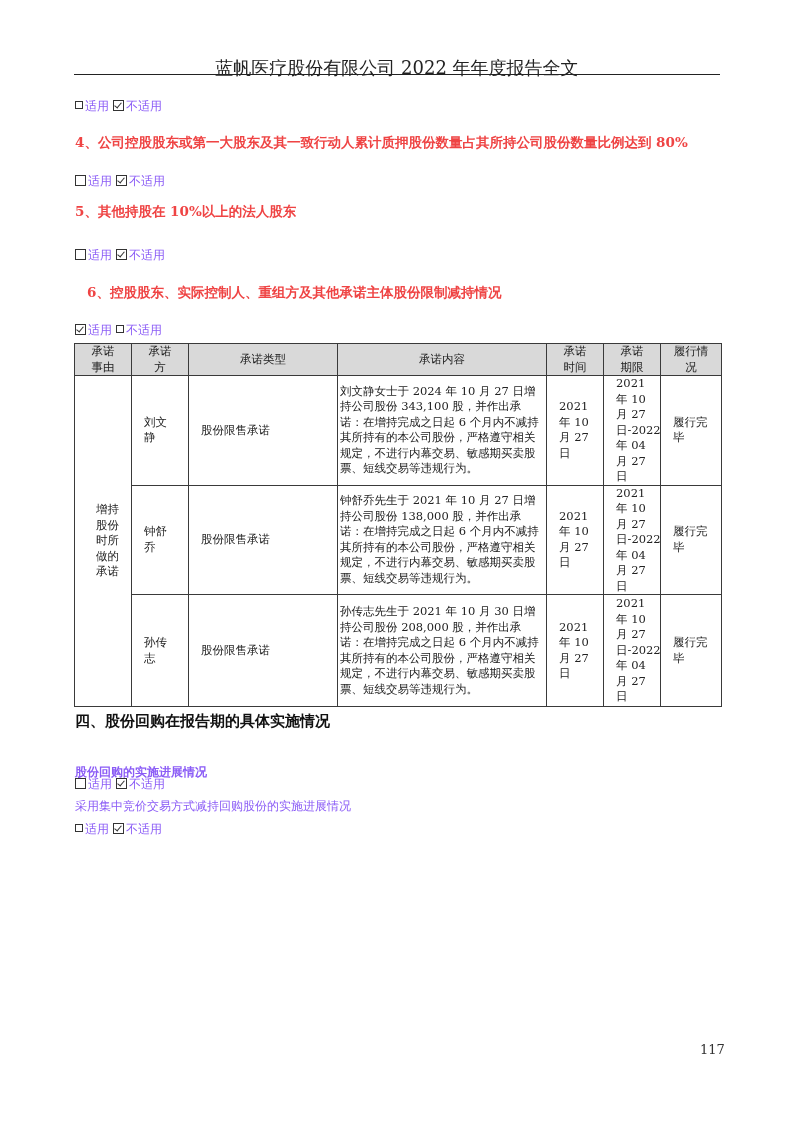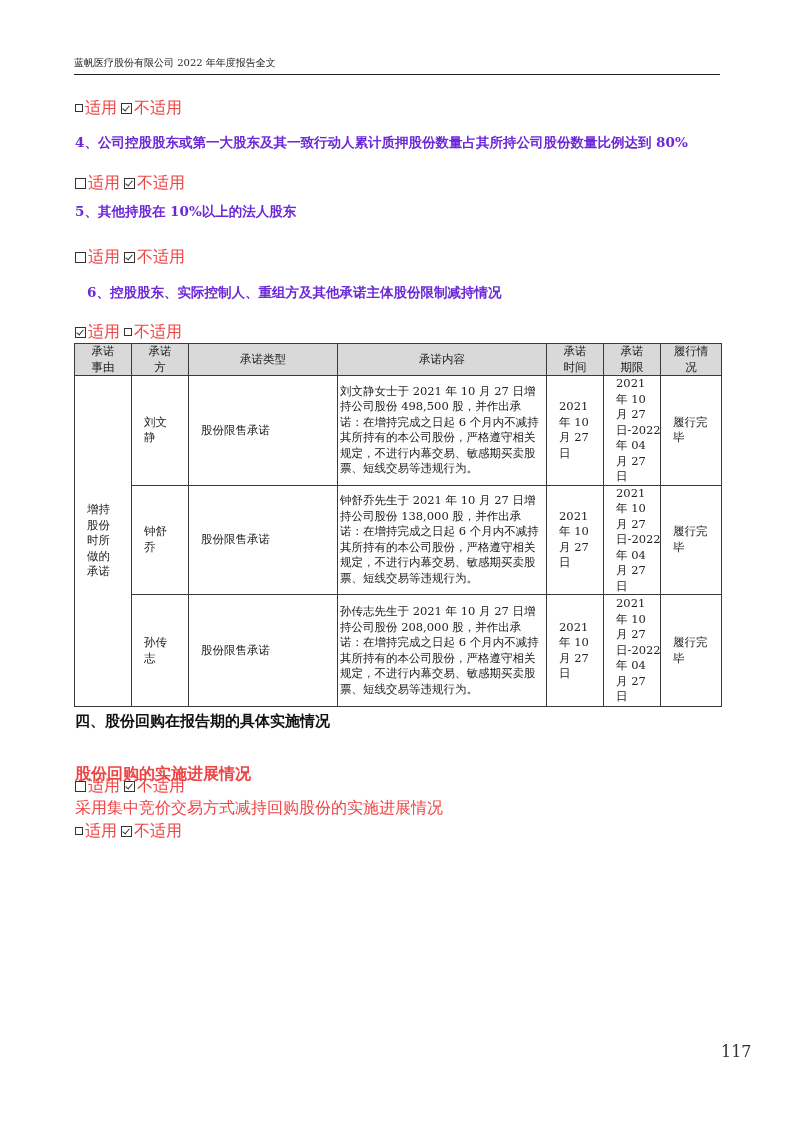--- a/index.html
+++ b/index.html
@@ -3,50 +3,50 @@
 <meta charset="utf-8">
 <style>
   html, body { margin: 0; padding: 0; background: #ffffff; }
   body {
     width: 794px; height: 1123px; position: relative; overflow: hidden;
     font-family: "DejaVu Serif", "Liberation Serif", serif;
     color: #1a1a1a;
   }
   .header {
     position: absolute; left: 74px; top: 56px; width: 646px;
-    text-align: left; font-size: 10px; color: #222;
+    text-align: center; font-size: 18px; color: #222;
   }
   .header-rule {
     position: absolute; left: 74px; top: 74px; width: 646px; height: 0;
     border-top: 1.3px solid #222;
   }
-  .block { position: absolute; left: 75px; font-size: 16px; color: #ef4444; }
-  .h3 { position: absolute; left: 75px; font-size: 13.5px; font-weight: bold; color: #6d28d9; }
+  .block { position: absolute; left: 75px; font-size: 12px; color: #8b5cf6; }
+  .h3 { position: absolute; left: 75px; font-size: 13.5px; font-weight: bold; color: #ef4444; }
   .h2 { position: absolute; left: 75px; font-size: 15px; font-weight: bold; color: #111; }
   .cb-small { display: inline-block; width: 6px; height: 6px; border: 1px solid #333; margin-right: 2px; vertical-align: 1px; }
   .cb-empty { display: inline-block; width: 9px; height: 9px; border: 1px solid #333; margin-right: 2px; vertical-align: -1px; }
   .cb-checked { display: inline-block; width: 9px; height: 9px; border: 1px solid #333; margin: 0 2px 0 4px; vertical-align: -1px; position: relative; }
   .cb-checked::after {
     content: ""; position: absolute; left: 2px; top: 0px; width: 3px; height: 6px;
     border-right: 1.2px solid #333; border-bottom: 1.2px solid #333; transform: rotate(40deg);
   }
 
   table.commit {
     position: absolute; left: 74px; top: 343px; width: 647px;
     border-collapse: collapse; table-layout: fixed;
     font-size: 11.5px; color: #222;
   }
   table.commit th, table.commit td {
     border: 1.3px solid #3a3a3a; padding: 0 12px; vertical-align: middle;
     line-height: 15.5px; font-weight: normal;
   }
   table.commit th { background: #d9d9d9; height: 19px; text-align: center; }
   table.commit td.content { padding: 2px 2px; }
-  table.commit td.reason { text-align: left; }
-  .page-num { position: absolute; left: 700px; top: 1042px; font-size: 16px; color: #333; margin-left: 21px; }
+  table.commit td.reason { text-align: right; }
+  .page-num { position: absolute; left: 700px; top: 1042px; font-size: 13px; color: #333; }
 </style>
 </head>
 <body>
 
 <div class="header">蓝帆医疗股份有限公司 2022 年年度报告全文</div>
 <div class="header-rule"></div>
 
 <div class="block" style="top:98px;">
   <span class="cb-small"></span><span>适用</span><span class="cb-checked"></span><span>不适用</span>
 </div>
@@ -85,37 +85,37 @@
       <th>承诺时间</th>
       <th>承诺期限</th>
       <th>履行情况</th>
     </tr>
   </thead>
   <tbody>
     <tr style="height:109px">
       <td class="reason" rowspan="3">增持股份时所做的承诺</td>
       <td>刘文静</td>
       <td>股份限售承诺</td>
-      <td class="content">刘文静女士于 2021 年 10 月 27 日增持公司股份 498,500 股，并作出承诺：在增持完成之日起 6 个月内不减持其所持有的本公司股份，严格遵守相关规定，不进行内幕交易、敏感期买卖股票、短线交易等违规行为。</td>
+      <td class="content">刘文静女士于 2024 年 10 月 27 日增持公司股份 343,100 股，并作出承诺：在增持完成之日起 6 个月内不减持其所持有的本公司股份，严格遵守相关规定，不进行内幕交易、敏感期买卖股票、短线交易等违规行为。</td>
       <td>2021 年 10 月 27 日</td>
       <td>2021 年 10 月 27 日-2022 年 04 月 27 日</td>
       <td>履行完毕</td>
     </tr>
     <tr style="height:105px">
       <td>钟舒乔</td>
       <td>股份限售承诺</td>
       <td class="content">钟舒乔先生于 2021 年 10 月 27 日增持公司股份 138,000 股，并作出承诺：在增持完成之日起 6 个月内不减持其所持有的本公司股份，严格遵守相关规定，不进行内幕交易、敏感期买卖股票、短线交易等违规行为。</td>
       <td>2021 年 10 月 27 日</td>
       <td>2021 年 10 月 27 日-2022 年 04 月 27 日</td>
       <td>履行完毕</td>
     </tr>
     <tr style="height:112px">
       <td>孙传志</td>
       <td>股份限售承诺</td>
-      <td class="content">孙传志先生于 2021 年 10 月 27 日增持公司股份 208,000 股，并作出承诺：在增持完成之日起 6 个月内不减持其所持有的本公司股份，严格遵守相关规定，不进行内幕交易、敏感期买卖股票、短线交易等违规行为。</td>
+      <td class="content">孙传志先生于 2021 年 10 月 30 日增持公司股份 208,000 股，并作出承诺：在增持完成之日起 6 个月内不减持其所持有的本公司股份，严格遵守相关规定，不进行内幕交易、敏感期买卖股票、短线交易等违规行为。</td>
       <td>2021 年 10 月 27 日</td>
       <td>2021 年 10 月 27 日-2022 年 04 月 27 日</td>
       <td>履行完毕</td>
     </tr>
   </tbody>
 </table>
 
 <div class="h2" style="top:712px;">四、股份回购在报告期的具体实施情况</div>
 <div class="block" style="top:764px;font-weight:bold;">股份回购的实施进展情况</div>
 <div class="block" style="top:776px;">

